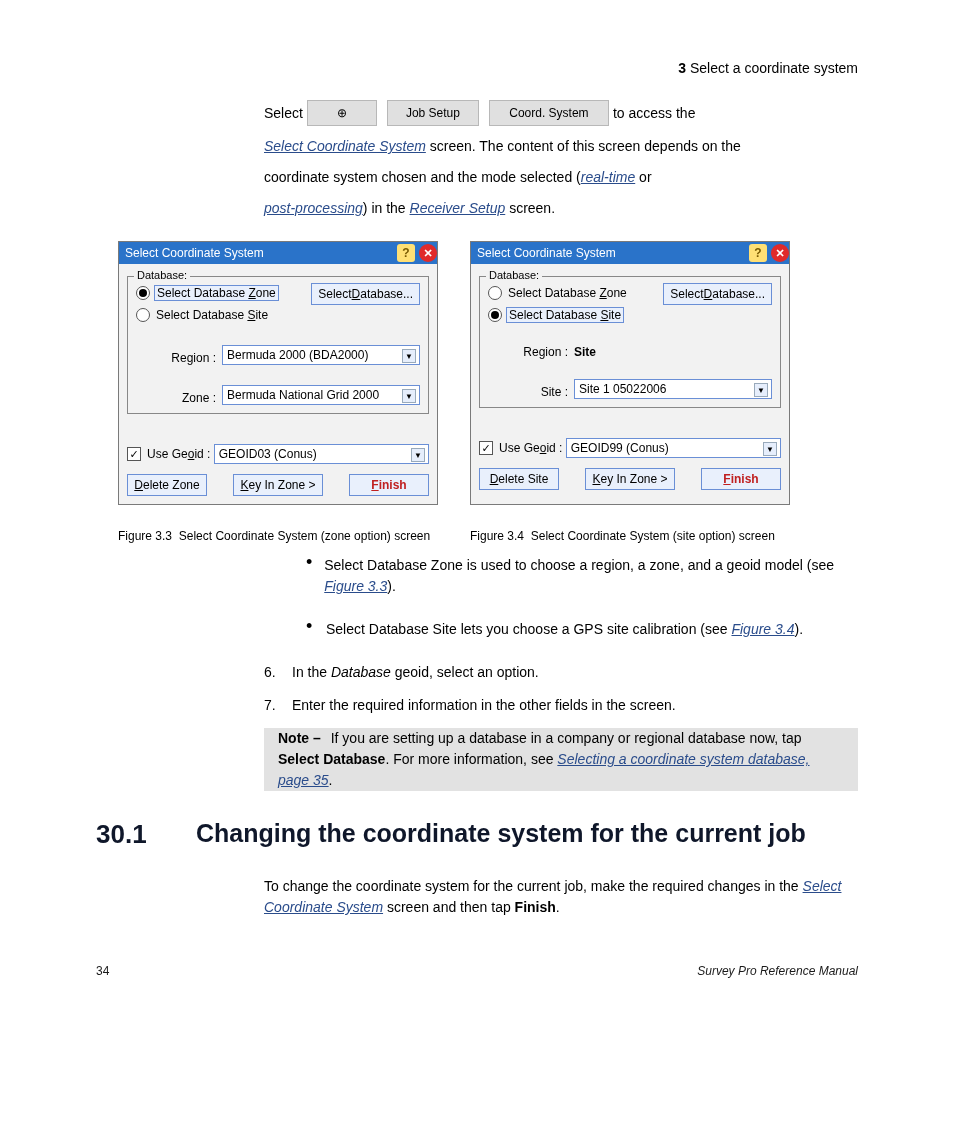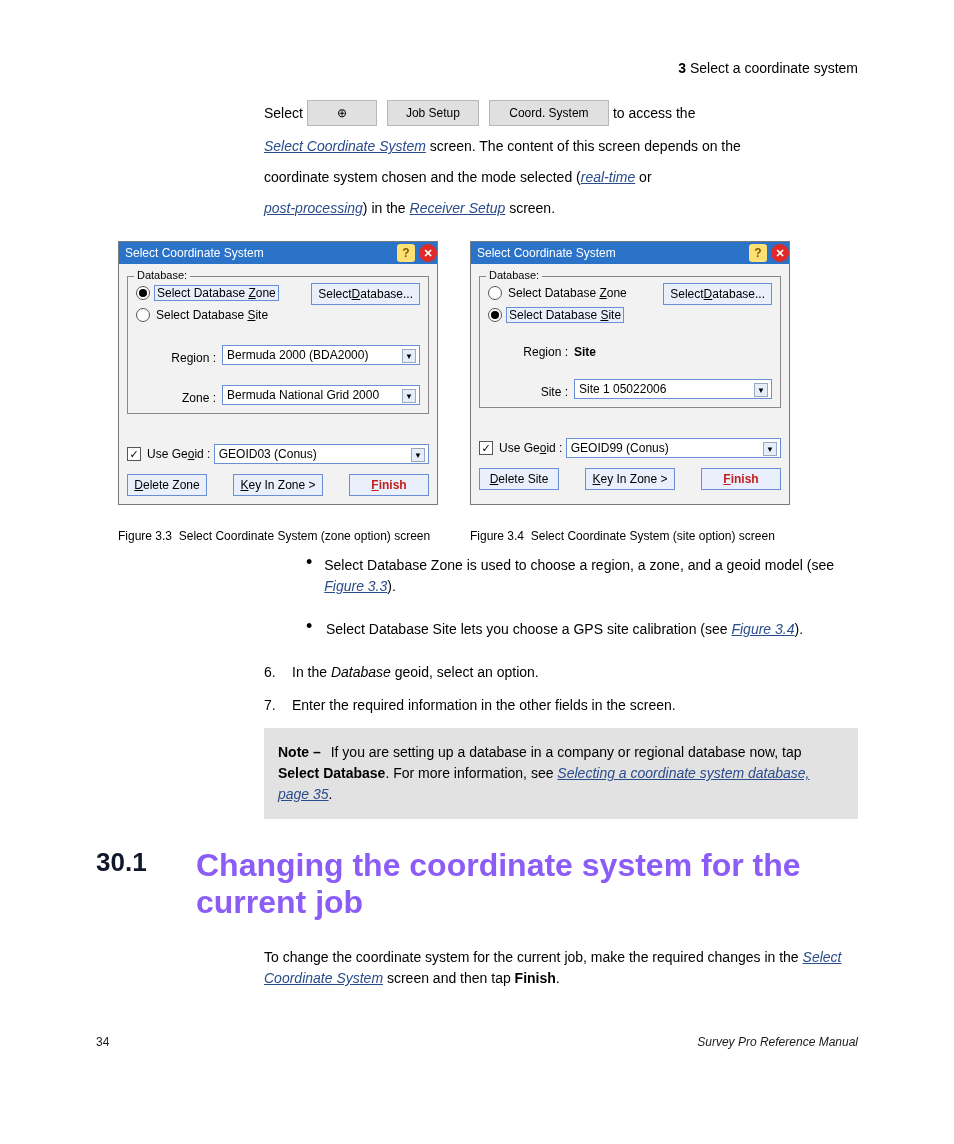--- a/index.html
+++ b/index.html
@@ -44,25 +44,25 @@
   .chk { width: 14px; height: 14px; border: 1px solid #555; background: #fff; display: inline-flex; align-items: center; justify-content: center; font-size: 11px; margin-right: 6px; }
   .geoid-row { display: flex; align-items: center; margin-top: 30px; }
   .btn-row { display: flex; justify-content: space-between; margin-top: 10px; gap: 8px; }
   .site-static { font-weight: bold; }
   .bullets { margin-left: 210px; margin-top: 10px; }
   .bullets .bi { display: flex; margin-bottom: 22px; }
   .bullets .dot { width: 20px; font-size: 18px; line-height: 14px; }
   .steps { margin-left: 168px; }
   .steps .srow { display: flex; margin-bottom: 12px; }
   .steps .sn { width: 28px; }
-  .note-box { margin-left: 168px; background: #e2e2e2; padding: 14px 14px; font-size: 14px; line-height: 1.5; }
+  .note-box { margin-left: 168px; background: #e2e2e2; padding: 0 14px; font-size: 14px; line-height: 1.5; }
   .note-label { font-weight: bold; margin-right: 6px; }
   .sect-hdr { margin: 28px 0 26px 0; display: flex; align-items: flex-start; }
   .sect-num { font-size: 26px; font-weight: bold; color: #0f172a; width: 100px; flex-shrink: 0; }
-  .sect-title { font-size: 32px; font-weight: bold; color: #8b5cf6; }
+  .sect-title { font-size: 25px; font-weight: bold; color: #0f172a; }
   .foot { position: absolute; bottom: 30px; left: 96px; right: 96px; display: flex; justify-content: space-between; font-size: 12px; color: #1a1a1a; margin-top: 24px; }
   .foot .right { font-style: italic; }
 </style>
 </head>
 <body>
 
 <div class="page">
   <div class="page-heading">
     <span class="secname">3</span><span>  Select a coordinate system</span>
   </div>

